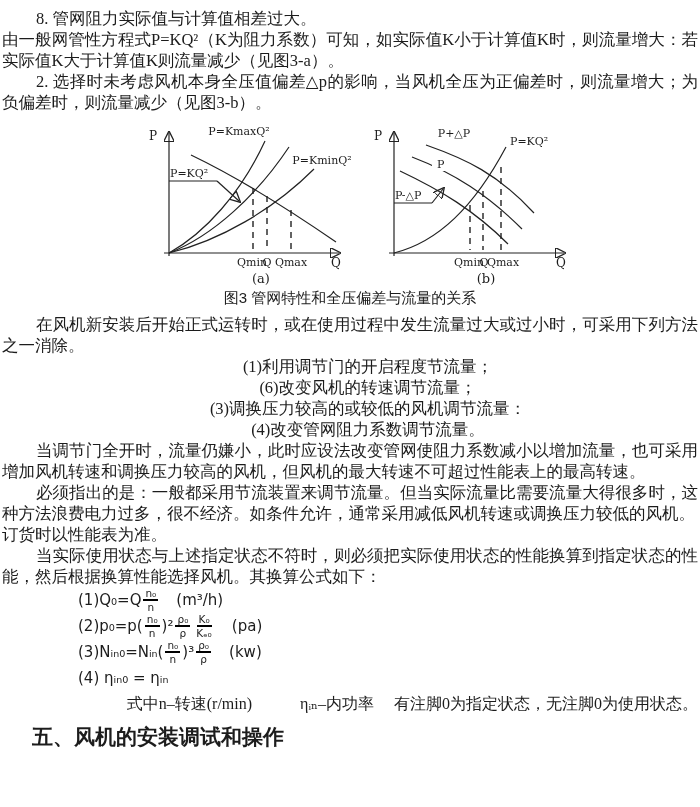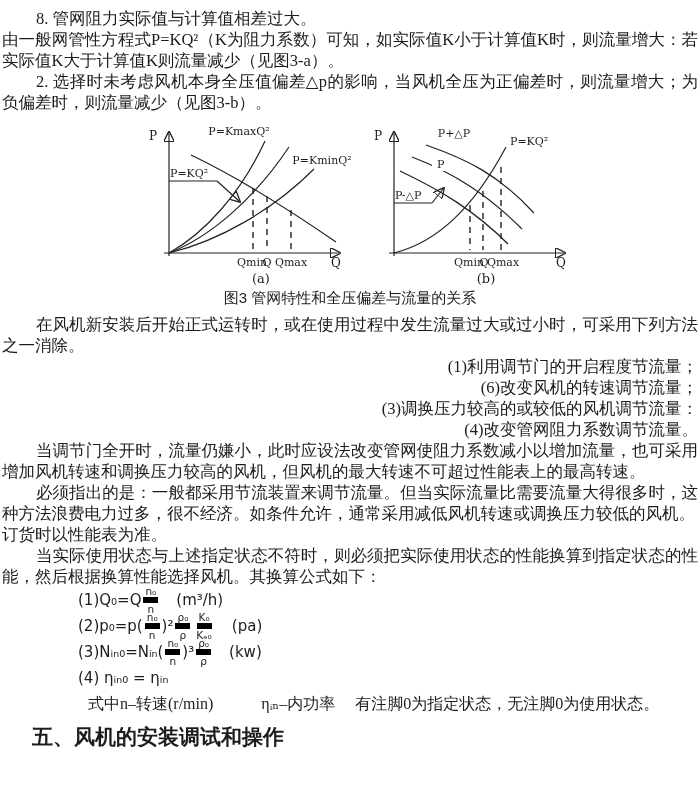--- a/index.html
+++ b/index.html
@@ -4,35 +4,35 @@
 <style>
   html,body{margin:0;padding:0;background:#ffffff;}
   body{
     width:700px;height:807px;overflow:hidden;
     font-family:"Liberation Serif","DejaVu Serif",serif;
     color:#1c1c1c;
   }
   .page{padding:8px 2px 0 2px;}
   .para{margin:0;font-size:16.5px;line-height:21px;text-align:justify;}
   .indent{text-indent:34px;}
-  .listitem{padding-left:36px;text-align:right;}
+  .listitem{padding-left:36px;text-align:center;}
   .noindent{text-indent:0;}
   .figure{display:flex;justify-content:center;margin:2px 0 0 28px;height:172px;}
   .figure svg{width:225px;height:172px;display:block;}
   .caption{margin:2px 0 6px 0;text-align:center;font-weight:normal;font-size:15px;
     font-family:"Liberation Sans","DejaVu Sans",sans-serif;}
   .formulas{padding-left:76px;font-family:"DejaVu Sans",sans-serif;}
   .formula{display:flex;align-items:center;height:26px;font-size:15px;}
   .fpart{white-space:pre;}
   .frac{display:inline-flex;flex-direction:column;align-items:center;
     font-size:10.5px;line-height:1.15;margin:0 2px;}
-  .frac .num{border-bottom:6px solid #000000;padding:0 2px;}
+  .frac .num{border-bottom:2px solid #000000;padding:0 2px;}
   .frac .den{padding:0 2px;}
   .unit{margin-left:16px;}
-  .notes{margin:2px 0 0 0;padding-left:86px;font-size:16px;line-height:22px;text-align:left;}
+  .notes{margin:2px 0 0 0;padding-left:86px;font-size:16px;line-height:22px;text-align:right;}
   .heading{margin:8px 0 0 0;padding-left:30px;font-size:21px;font-weight:bold;
     font-family:"Liberation Sans","DejaVu Sans",sans-serif;}
   svg line,svg path{stroke:#222;stroke-width:1.2;fill:none;}
   svg .dash{stroke-dasharray:6 5;stroke-width:1.4;}
   svg text{fill:#1c1c1c;font-family:"DejaVu Serif","Liberation Serif",serif;font-size:11px;}
   svg .axis-lab{font-size:12px;}
   svg .sub{font-size:13px;}
   svg .mask{fill:#ffffff;stroke:none;}
 </style>
 </head>

